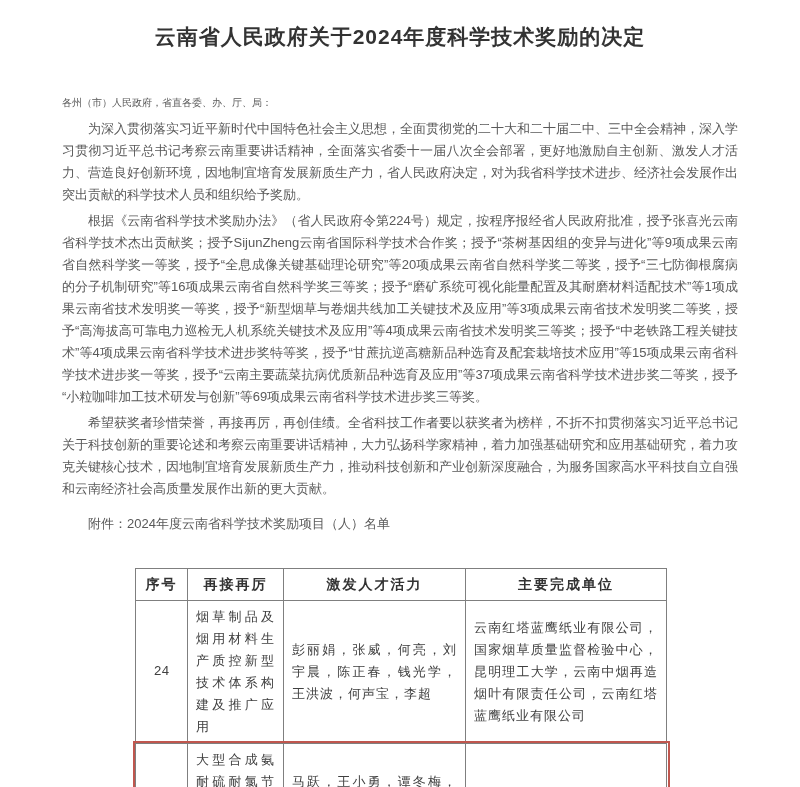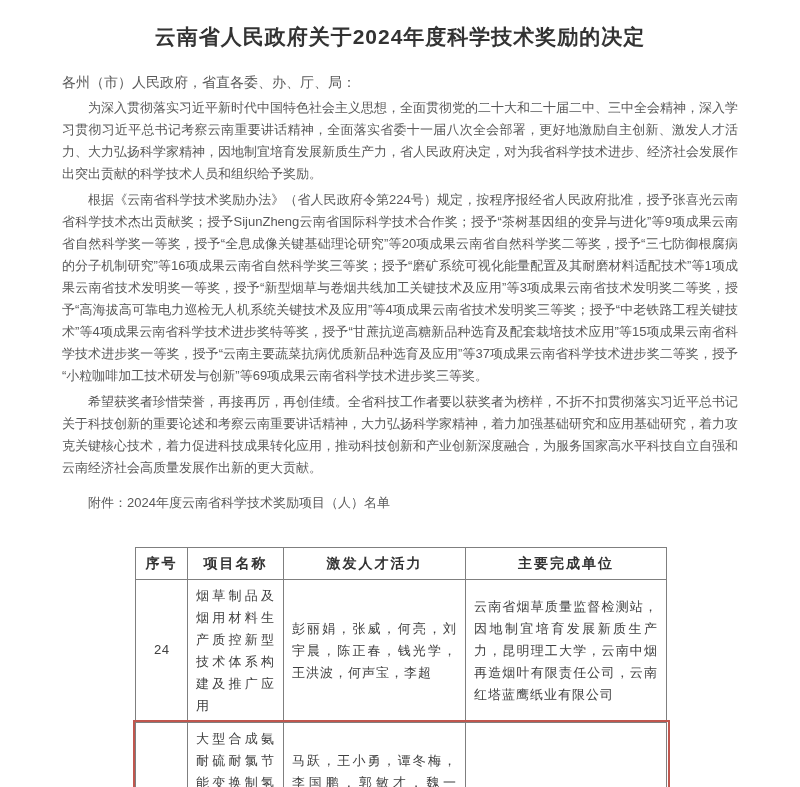--- a/index.html
+++ b/index.html
@@ -17,22 +17,22 @@
   .doc-title{
     font-size:21px;
     line-height:30px;
     font-weight:bold;
     color:#333333;
     text-align:center;
     margin:8px 0 0 0;
     letter-spacing:1px;
   }
   .salutation{
-    margin-top:19px;
-    font-size:14px;
+    margin-top:40px;
+    font-size:10px;
     line-height:22px;
   }
   .para{
     margin:4px 0 0 0;
     font-size:13px;
     line-height:22px;
     text-indent:2em;
     text-align:justify;
     color:#595959;
   }
@@ -102,50 +102,50 @@
 </head>
 <body>
 
 <div id="page">
   <div class="doc">
 
     <h1 class="doc-title">云南省人民政府关于2024年度科学技术奖励的决定</h1>
 
     <div class="salutation">各州（市）人民政府，省直各委、办、厅、局：</div>
 
-    <p class="para">为深入贯彻落实习近平新时代中国特色社会主义思想，全面贯彻党的二十大和二十届二中、三中全会精神，深入学习贯彻习近平总书记考察云南重要讲话精神，全面落实省委十一届八次全会部署，更好地激励自主创新、激发人才活力、大力弘扬科学家精神，因地制宜培育发展新质生产力，省人民政府决定，对为我省科学技术进步、经济社会发展作出突出贡献的科学技术人员和组织给予奖励。</p>
+    <p class="para">为深入贯彻落实习近平新时代中国特色社会主义思想，全面贯彻党的二十大和二十届二中、三中全会精神，深入学习贯彻习近平总书记考察云南重要讲话精神，全面落实省委十一届八次全会部署，更好地激励自主创新、激发人才活力、营造良好创新环境，因地制宜培育发展新质生产力，省人民政府决定，对为我省科学技术进步、经济社会发展作出突出贡献的科学技术人员和组织给予奖励。</p>
 
     <p class="para">根据《云南省科学技术奖励办法》（省人民政府令第224号）规定，按程序报经省人民政府批准，授予张喜光云南省科学技术杰出贡献奖；授予SijunZheng云南省国际科学技术合作奖；授予“茶树基因组的变异与进化”等9项成果云南省自然科学奖一等奖，授予“全息成像关键基础理论研究”等20项成果云南省自然科学奖二等奖，授予“三七防御根腐病的分子机制研究”等16项成果云南省自然科学奖三等奖；授予“磨矿系统可视化能量配置及其耐磨材料适配技术”等1项成果云南省技术发明奖一等奖，授予“新型烟草与卷烟共线加工关键技术及应用”等3项成果云南省技术发明奖二等奖，授予“高海拔高可靠电力巡检无人机系统关键技术及应用”等4项成果云南省技术发明奖三等奖；授予“中老铁路工程关键技术”等4项成果云南省科学技术进步奖特等奖，授予“甘蔗抗逆高糖新品种选育及配套栽培技术应用”等15项成果云南省科学技术进步奖一等奖，授予“云南主要蔬菜抗病优质新品种选育及应用”等37项成果云南省科学技术进步奖二等奖，授予“小粒咖啡加工技术研发与创新”等69项成果云南省科学技术进步奖三等奖。</p>
 
-    <p class="para">希望获奖者珍惜荣誉，再接再厉，再创佳绩。全省科技工作者要以获奖者为榜样，不折不扣贯彻落实习近平总书记关于科技创新的重要论述和考察云南重要讲话精神，大力弘扬科学家精神，着力加强基础研究和应用基础研究，着力攻克关键核心技术，着力促进科技成果转化应用，推动科技创新和产业创新深度融合，为服务国家高水平科技自立自强和云南经济社会高质量发展作出新的更大贡献。</p>
+    <p class="para">希望获奖者珍惜荣誉，再接再厉，再创佳绩。全省科技工作者要以获奖者为榜样，不折不扣贯彻落实习近平总书记关于科技创新的重要论述和考察云南重要讲话精神，大力弘扬科学家精神，着力加强基础研究和应用基础研究，着力攻克关键核心技术，因地制宜培育发展新质生产力，推动科技创新和产业创新深度融合，为服务国家高水平科技自立自强和云南经济社会高质量发展作出新的更大贡献。</p>
 
     <div class="attachment">附件：2024年度云南省科学技术奖励项目（人）名单</div>
 
     <div class="table-wrap">
       <table class="award">
         <colgroup>
           <col class="c-no">
             <col class="c-project">
             <col class="c-people">
             <col class="c-units">
         </colgroup>
         <thead>
           <tr>
             <th>序号</th>
-            <th>项目名称</th>
+            <th>再接再厉</th>
             <th>激发人才活力</th>
             <th>主要完成单位</th>
           </tr>
         </thead>
         <tbody id="award-rows">
             <tr class="row-24">
     <td class="cell-no">24</td>
     <td class="cell-project">烟草制品及烟用材料生产质控新型技术体系构建及推广应用</td>
     <td class="cell-people">彭丽娟，张威，何亮，刘宇晨，陈正春，钱光学，王洪波，何声宝，李超</td>
-    <td class="cell-units">云南省烟草质量监督检测站，因地制宜培育发展新质生产力，昆明理工大学，云南中烟再造烟叶有限责任公司，云南红塔蓝鹰纸业有限公司</td>
+    <td class="cell-units">云南红塔蓝鹰纸业有限公司，国家烟草质量监督检验中心，昆明理工大学，云南中烟再造烟叶有限责任公司，云南红塔蓝鹰纸业有限公司</td>
   </tr>
             <tr class="row-25 highlight">
     <td class="cell-no">25</td>
     <td class="cell-project">大型合成氨耐硫耐氯节能变换制氢关键技术及装备开发应用</td>
     <td class="cell-people">马跃，王小勇，谭冬梅，李国鹏，郭敏才，魏一平，李维琪，刘华，唐利青</td>
     <td class="cell-units">云南天安化工有限公司</td>
   </tr>
           </tbody>
 
       </table>

